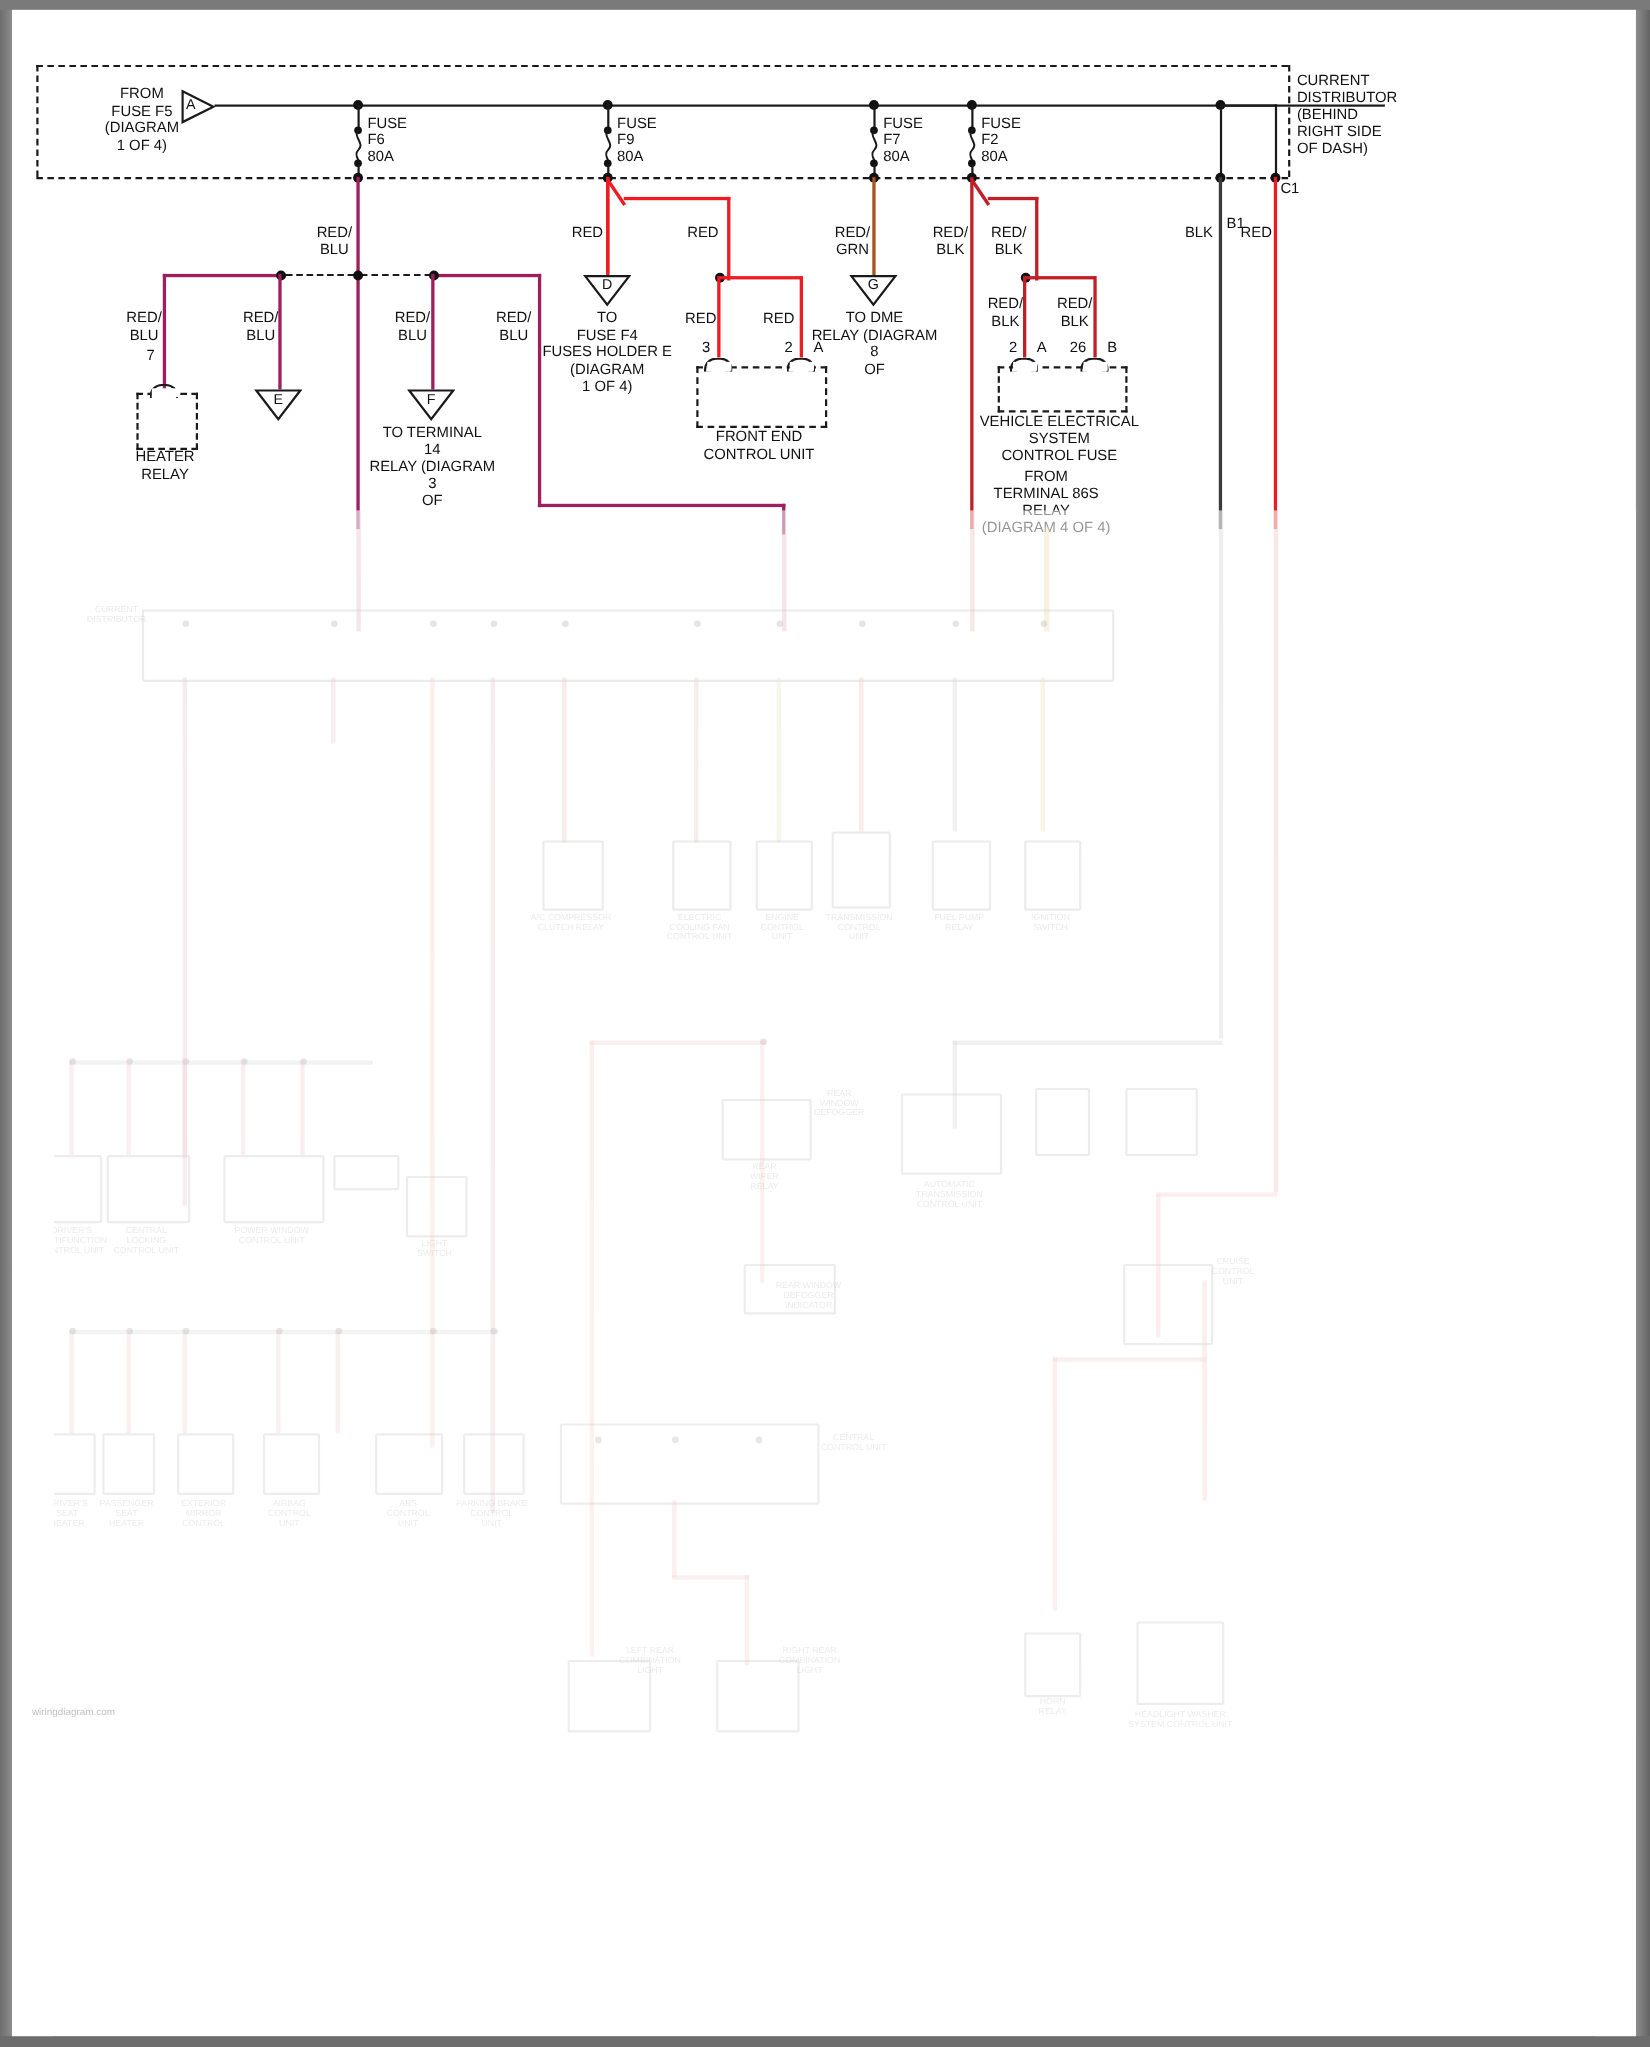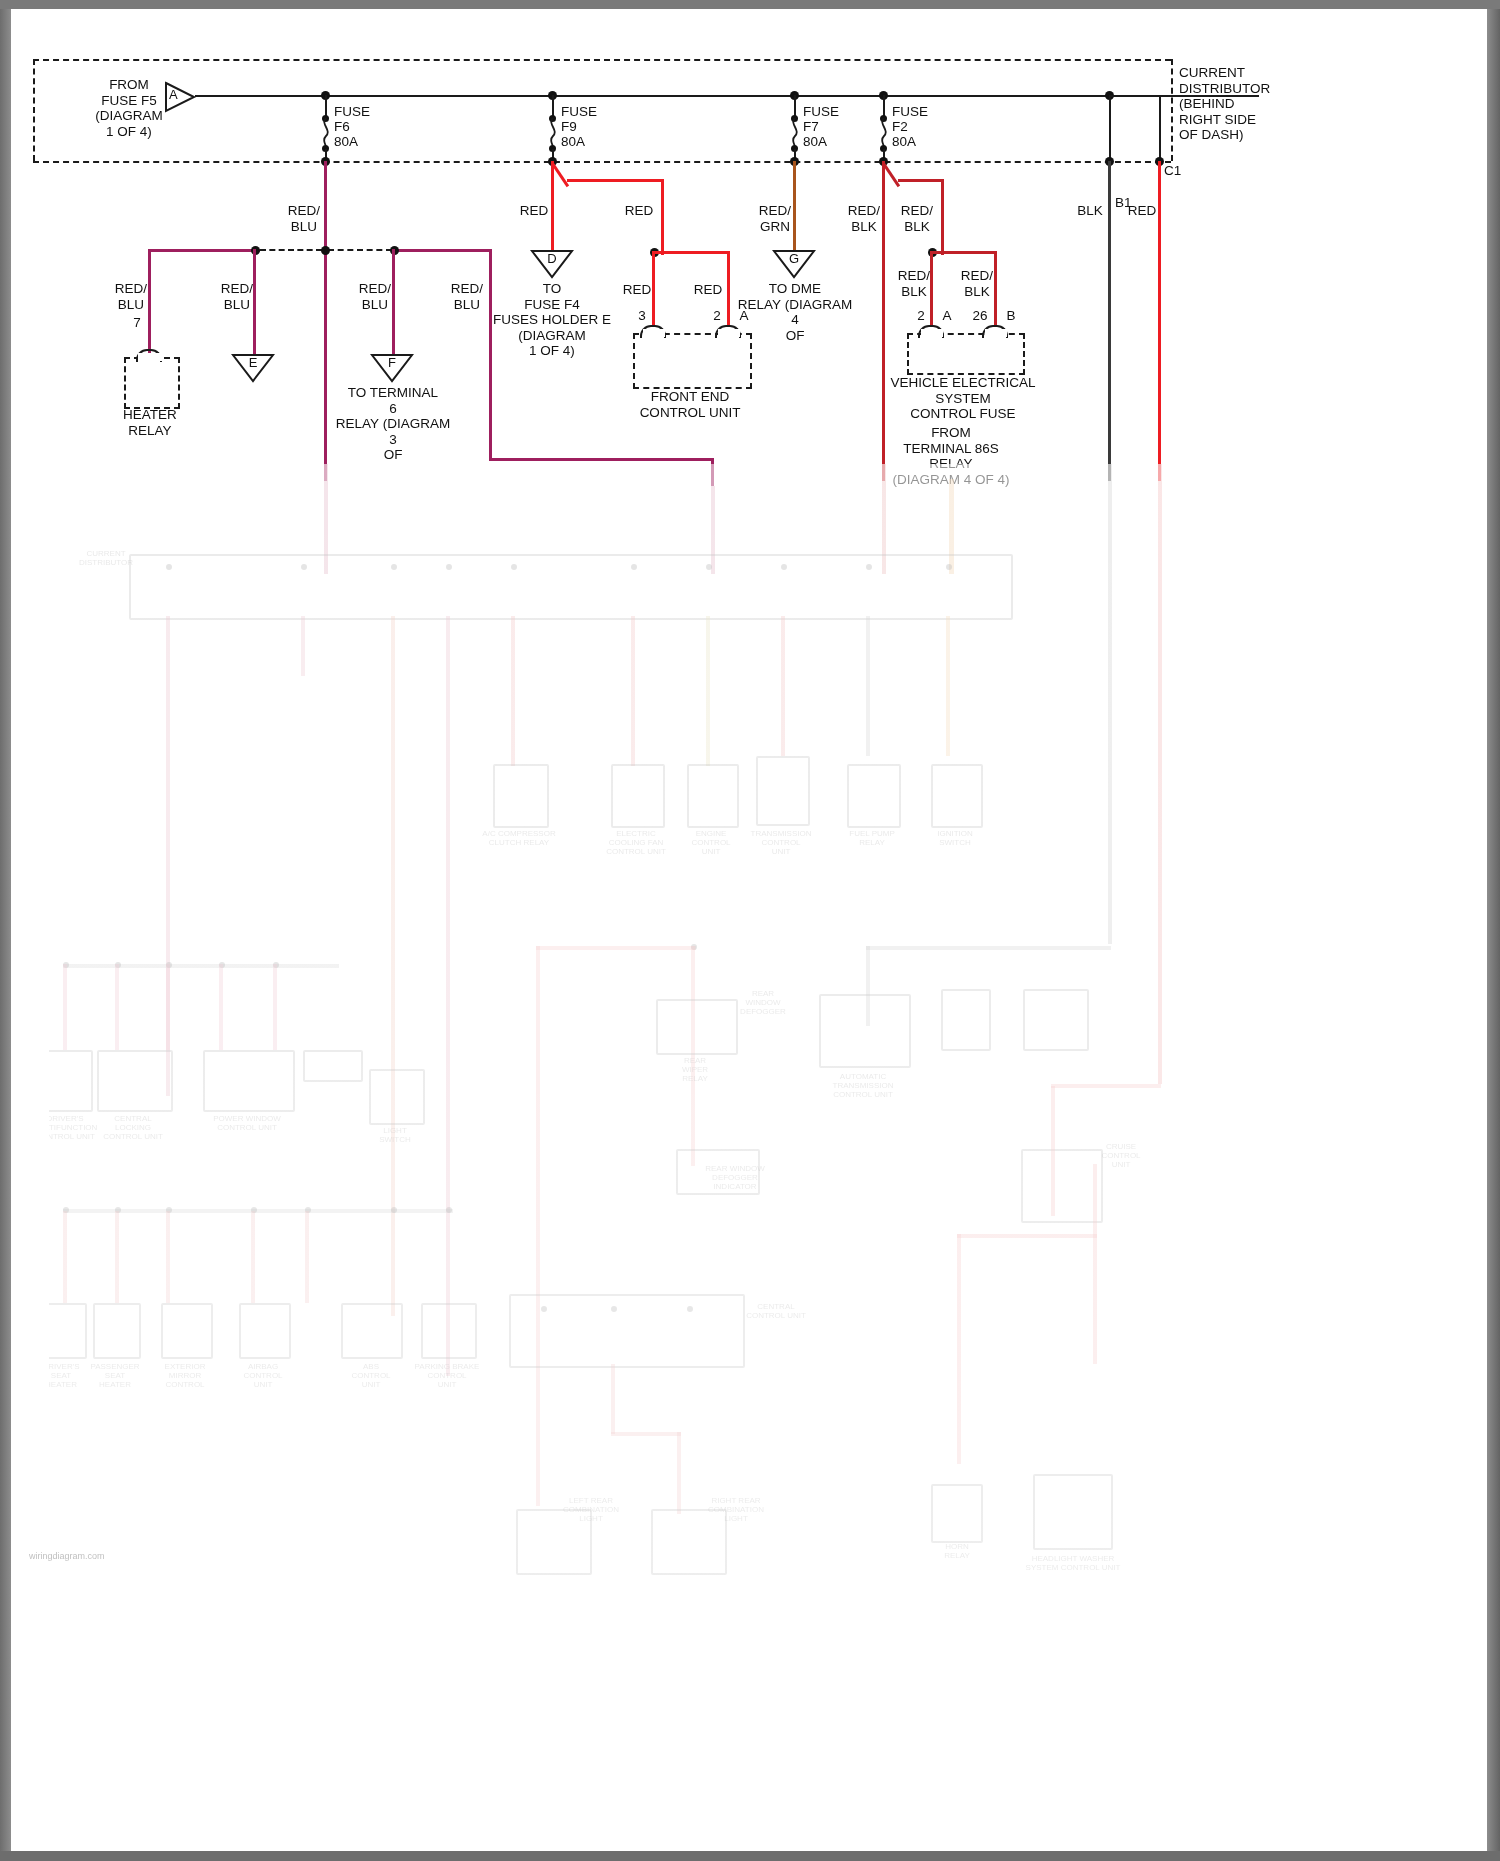--- a/index.html
+++ b/index.html
@@ -281,21 +281,21 @@
       <div class="ltr">E</div>
     </div>
 
     <div class="conn" style="left:381px;top:344px;">
       <svg width="44" height="30" viewBox="0 0 44 30">
         <polygon points="2,2 42,2 22,28" fill="#fff" stroke="#1a1a1a" stroke-width="2"></polygon>
       </svg>
       <div class="ltr">F</div>
     </div>
     <div class="lbl c" style="left:382px;top:376px;width:160px;">TO TERMINAL
-6
+14
 RELAY (DIAGRAM
 3
 OF</div>
 
     <div class="conn" style="left:541px;top:240px;">
       <svg width="44" height="30" viewBox="0 0 44 30">
         <polygon points="2,2 42,2 22,28" fill="#fff" stroke="#1a1a1a" stroke-width="2"></polygon>
       </svg>
       <div class="ltr">D</div>
     </div>
@@ -317,21 +317,21 @@
 CONTROL UNIT</div>
 
     <div class="conn" style="left:783px;top:240px;">
       <svg width="44" height="30" viewBox="0 0 44 30">
         <polygon points="2,2 42,2 22,28" fill="#fff" stroke="#1a1a1a" stroke-width="2"></polygon>
       </svg>
       <div class="ltr">G</div>
     </div>
     <div class="lbl c" style="left:784px;top:272px;width:180px;">TO DME
 RELAY (DIAGRAM
-4
+8
 OF</div>
 
     <div class="pin" style="left:920px;top:316px;"></div>
     <div class="pin" style="left:984px;top:316px;"></div>
     <div class="lbl c" style="left:910px;top:299px;width:24px;">2</div>
     <div class="lbl c" style="left:936px;top:299px;width:24px;">A</div>
     <div class="lbl c" style="left:969px;top:299px;width:28px;">26</div>
     <div class="lbl c" style="left:1000px;top:299px;width:24px;">B</div>
     <div class="dashbox" style="left:896px;top:324px;width:114px;height:38px;"></div>
     <div style="position:absolute;left:910px;top:320px;width:22px;height:8px;background:#fff;"></div>

